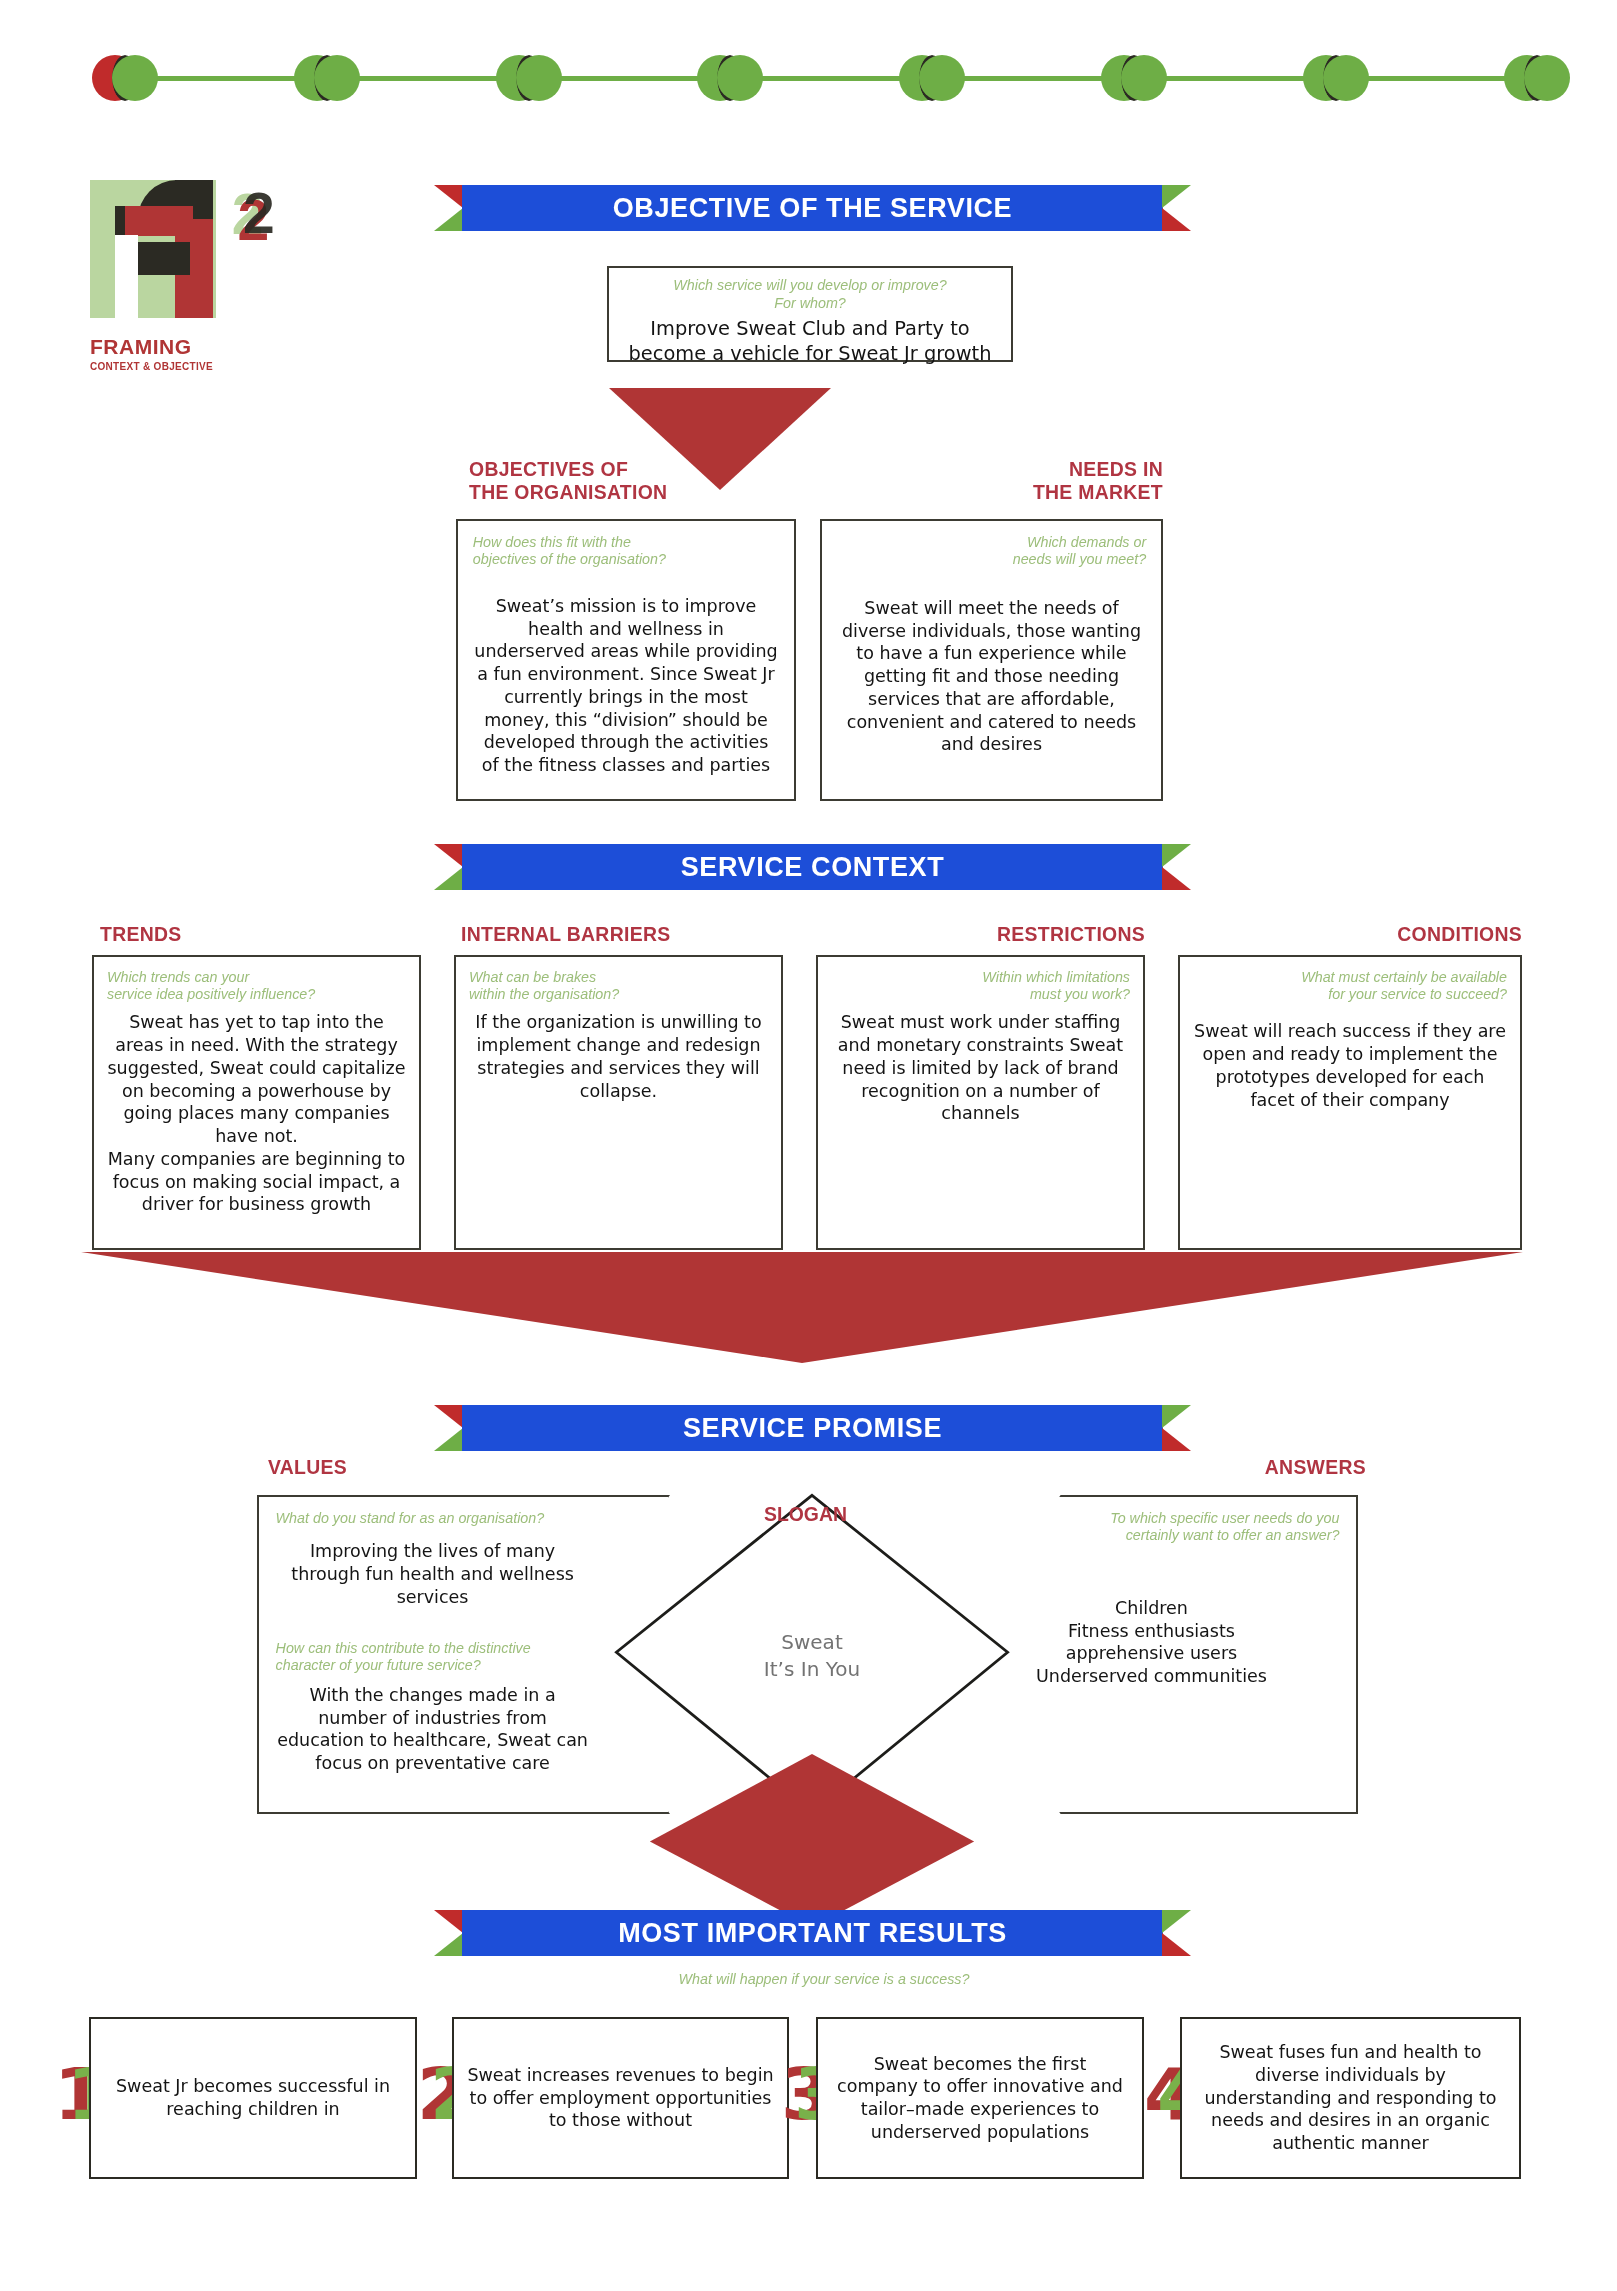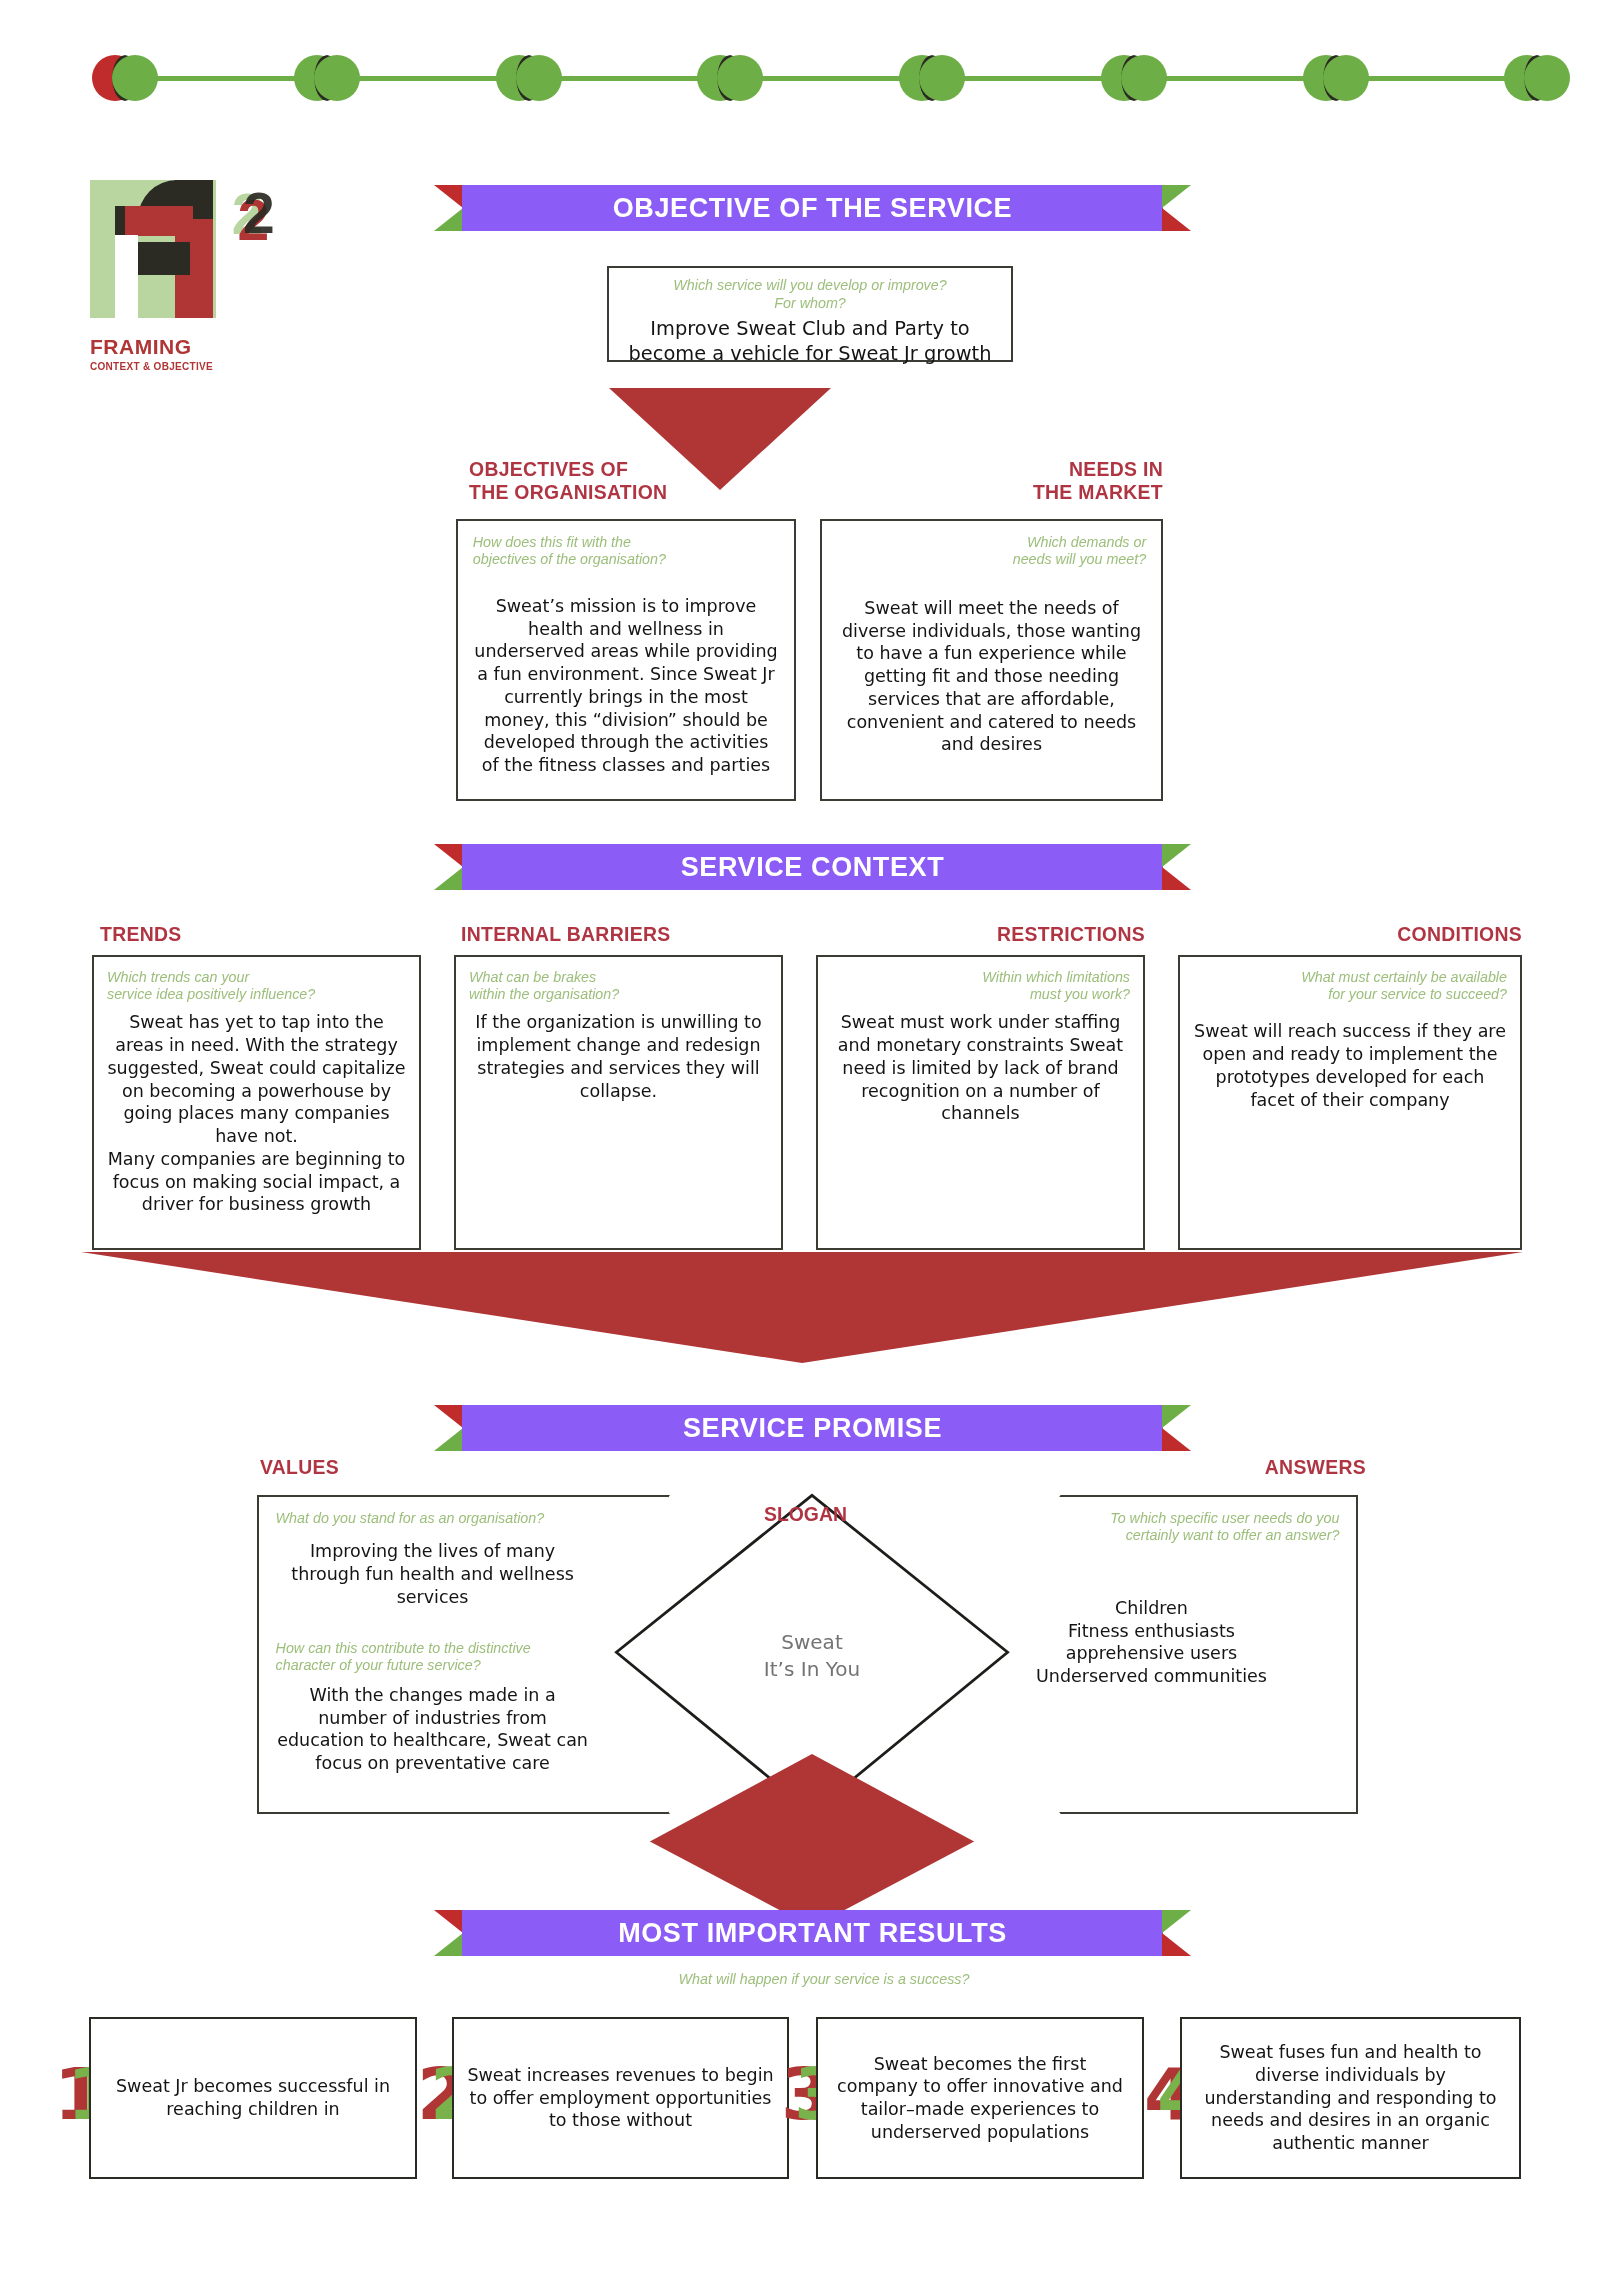--- a/index.html
+++ b/index.html
@@ -97,21 +97,21 @@
     margin-top: 2.8px;
     font-family: "Liberation Sans", sans-serif;
     font-size: 10px; font-weight: bold; letter-spacing: 0.3px;
     color: #B03535;
   }
 
   
   .banner { position: absolute; height: 46px; }
   .banner-body {
     position: absolute; left: 28px; right: 28px; top: 0; height: 46px;
-    background: #8b5cf6;
+    background: #1d4ed8;
     display: flex; align-items: center; justify-content: center;
   }
   .banner-title {
     color: #ffffff;
     font-family: "Liberation Sans", sans-serif;
     font-size: 27px; font-weight: bold; letter-spacing: 0.6px;
   }
   .banner-end { position: absolute; top: 0; width: 29px; height: 46px; }
   .banner-end.left  { left: 0; }
   .banner-end.right { right: 0; }
@@ -346,21 +346,21 @@
   </div>
   <div class="banner-body">
     <span class="banner-title">SERVICE PROMISE</span>
   </div>
   <div class="banner-end right">
     <div class="be-tri t-grn-r"></div>
     <div class="be-tri t-red-r"></div>
   </div>
 </div>
 
-<div class="col-head" style="left:260px; top:1456px;text-align:center;">VALUES</div>
+<div class="col-head" style="left:268px; top:1456px;text-align:center;">VALUES</div>
 <div class="col-head r" style="left:1015px; top:1456px; width:351px;">ANSWERS</div>
 
 <div class="card" style="left:257px; top:1495px; width:413px; height:319px; padding:13px 16.6px;
      clip-path: polygon(0 0, 100% 0, 72% 50%, 100% 100%, 0 100%);">
   <div class="prompt l">What do you stand for as an organisation?</div>
   <div class="answer" style="margin-top:13px; width:314px;">Improving the lives of many through fun health and wellness services</div>
   <div class="prompt l" style="margin-top:31px; white-space:pre-line;">How can this contribute to the distinctive
 character of your future service?</div>
   <div class="answer" style="margin-top:9.2px; width:314px;">With the changes made in a number of industries from education to healthcare, Sweat can focus on preventative care</div>
 </div>

